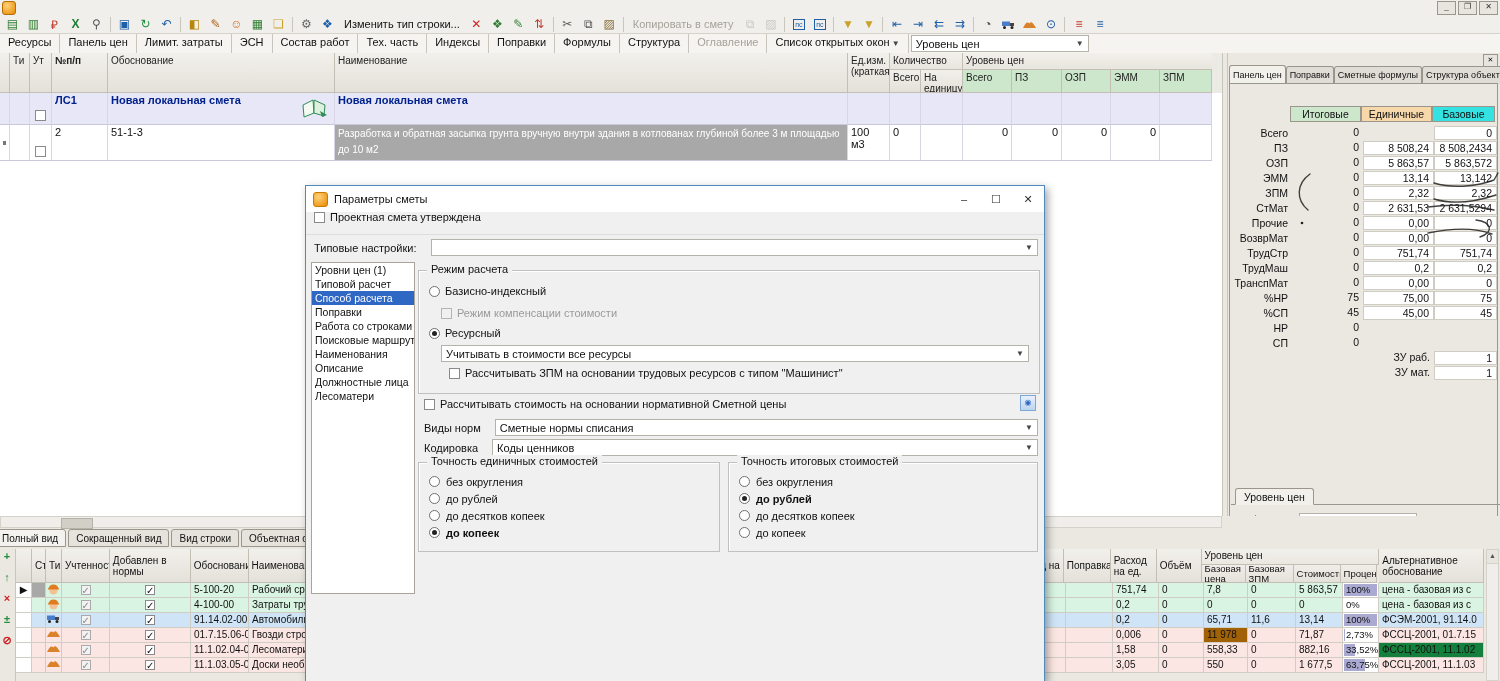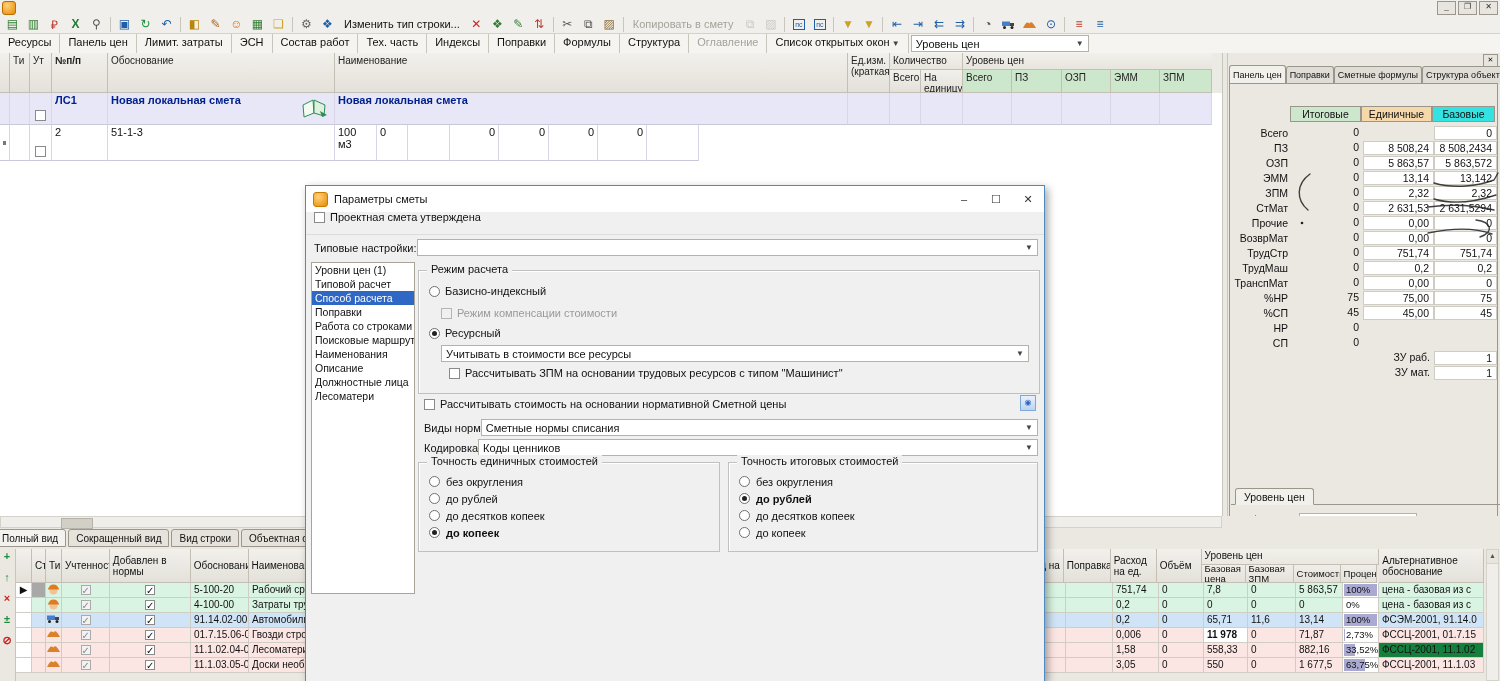--- a/index.html
+++ b/index.html
@@ -114,21 +114,21 @@
   .radio.checked::after{content:"";position:absolute;left:2px;top:2px;width:5px;height:5px;border-radius:50%;background:#222;}
   .combo{background:#fff;border:1px solid #b5b2aa;height:17px;display:flex;align-items:center;padding:0 4px;box-sizing:border-box;}
   .combo .arr{margin-left:auto;font-size:8px;color:#444;}
   .dlg-nav{position:absolute;left:5px;top:76px;width:102px;height:330px;background:#fff;border:1px solid #a8a49a;font-size:10.5px;}
   .dlg-nav-item{padding:0 3px;height:14px;line-height:14px;white-space:nowrap;overflow:hidden;}
   .dlg-nav-item.sel{background:#2f67c5;color:#fff;}
   .dlg-content{position:absolute;left:110px;top:76px;width:624px;}
   .groupbox{position:absolute;border:1px solid #c0c0c0;box-shadow:inset 1px 1px 0 #fff;}
   .groupbox .gb-label{position:absolute;top:-8px;left:8px;background:#f0f0f0;padding:0 4px;}
   .dlg-smallbtn{position:absolute;width:16px;height:16px;border:1px solid #7da7d8;background:linear-gradient(#e9f1fb,#bcd4ef);box-sizing:border-box;text-align:center;font-size:8px;line-height:14px;color:#2f67c5;}
-  .fieldrow{position:absolute;display:flex;align-items:center;gap:0;}
+  .fieldrow{position:absolute;display:flex;align-items:center;gap:14px;}
   .optrow{display:flex;align-items:center;gap:6px;height:17px;}
   .optrow.bold{font-weight:bold;}
 </style>
 </head>
 <body>
 
 <div class="screen">
 
   <div id="menubar" class="abs">
     <span class="appicon"></span>
@@ -348,20 +348,21 @@
     <div class="mg-row r2" style="height:36px">
       <div class="mgc" style="width:10px;display:flex">
           <span class="rowmark"></span>
         </div>
       <div class="mgc" style="width:20px"></div>
       <div class="mgc" style="width:22px;display:flex;align-items:flex-end;justify-content:center;padding-bottom:3px">
           <span class="cb"></span>
         </div>
       <div class="mgc" style="width:56px">2</div>
       <div class="mgc" style="width:227px">51-1-3</div>
+      <div class="mgc selcell" style="width:513px;line-height:16px">Разработка и обратная засыпка грунта вручную внутри здания в котлованах глубиной более 3 м площадью до 10 м2</div>
       <div class="mgc" style="width:42px">100 м3</div>
       <div class="mgc" style="width:31px">0</div>
       <div class="mgc" style="width:42px"></div>
       <div class="mgc num" style="width:49px">0</div>
       <div class="mgc num" style="width:50px">0</div>
       <div class="mgc num" style="width:49px">0</div>
       <div class="mgc num" style="width:49px">0</div>
       <div class="mgc num" style="width:52px"></div>
     </div>
   </div>
@@ -639,21 +640,21 @@
                 <path d="M1 9 Q4.5 1 7.5 4.5 Q9.5 0.5 14 9 Z" fill="#d9822b"></path>
               </svg></div>
             <div class="btc center" style="width: 48px; background: rgb(251, 230, 227);"><span class="cb gray checked"></span></div>
             <div class="btc center" style="width: 81px; background: rgb(251, 230, 227);"><span class="cb checked"></span></div>
             <div class="btc" style="width: 58px; background: rgb(251, 230, 227);">01.7.15.06-011</div>
             <div class="btc" style="width: 520px; background: rgb(251, 230, 227);">Гвозди стро</div>
             <div class="btc" style="width: 297px; background: rgb(251, 230, 227);"></div>
             <div class="btc" style="width: 47px; background: rgb(251, 230, 227);"></div>
             <div class="btc" style="width: 46px; background: rgb(251, 230, 227);">0,006</div>
             <div class="btc" style="width: 45px; background: rgb(251, 230, 227);">0</div>
-            <div class="btc" style="width: 44px; background: #ffffff; font-weight: bold;">11 978</div>
+            <div class="btc" style="width: 44px; background: #a16207;">11 978</div>
             <div class="btc" style="width: 48px; background: rgb(251, 230, 227);">0</div>
             <div class="btc" style="width: 47px; background: rgb(251, 230, 227);">71,87</div>
             <div class="btc pctcell" style="width: 36px;"><span class="pctbar" style="width:0.99px"></span><span class="pcttext">2,73%</span></div>
             <div class="btc" style="width: 105px; background: rgb(251, 230, 227);">ФССЦ-2001, 01.7.15</div>
           </div>
           <div class="bt-row">
             <div class="btc center" style="width: 16px; background: rgb(255, 255, 255);"></div>
             <div class="btc" style="width: 14px; background: rgb(251, 230, 227);"></div>
             <div class="btc center" style="width: 16px; background: rgb(251, 230, 227);"><svg width="15" height="10" viewBox="0 0 15 10">
                 <path d="M1 9 Q4.5 1 7.5 4.5 Q9.5 0.5 14 9 Z" fill="#d9822b"></path>

